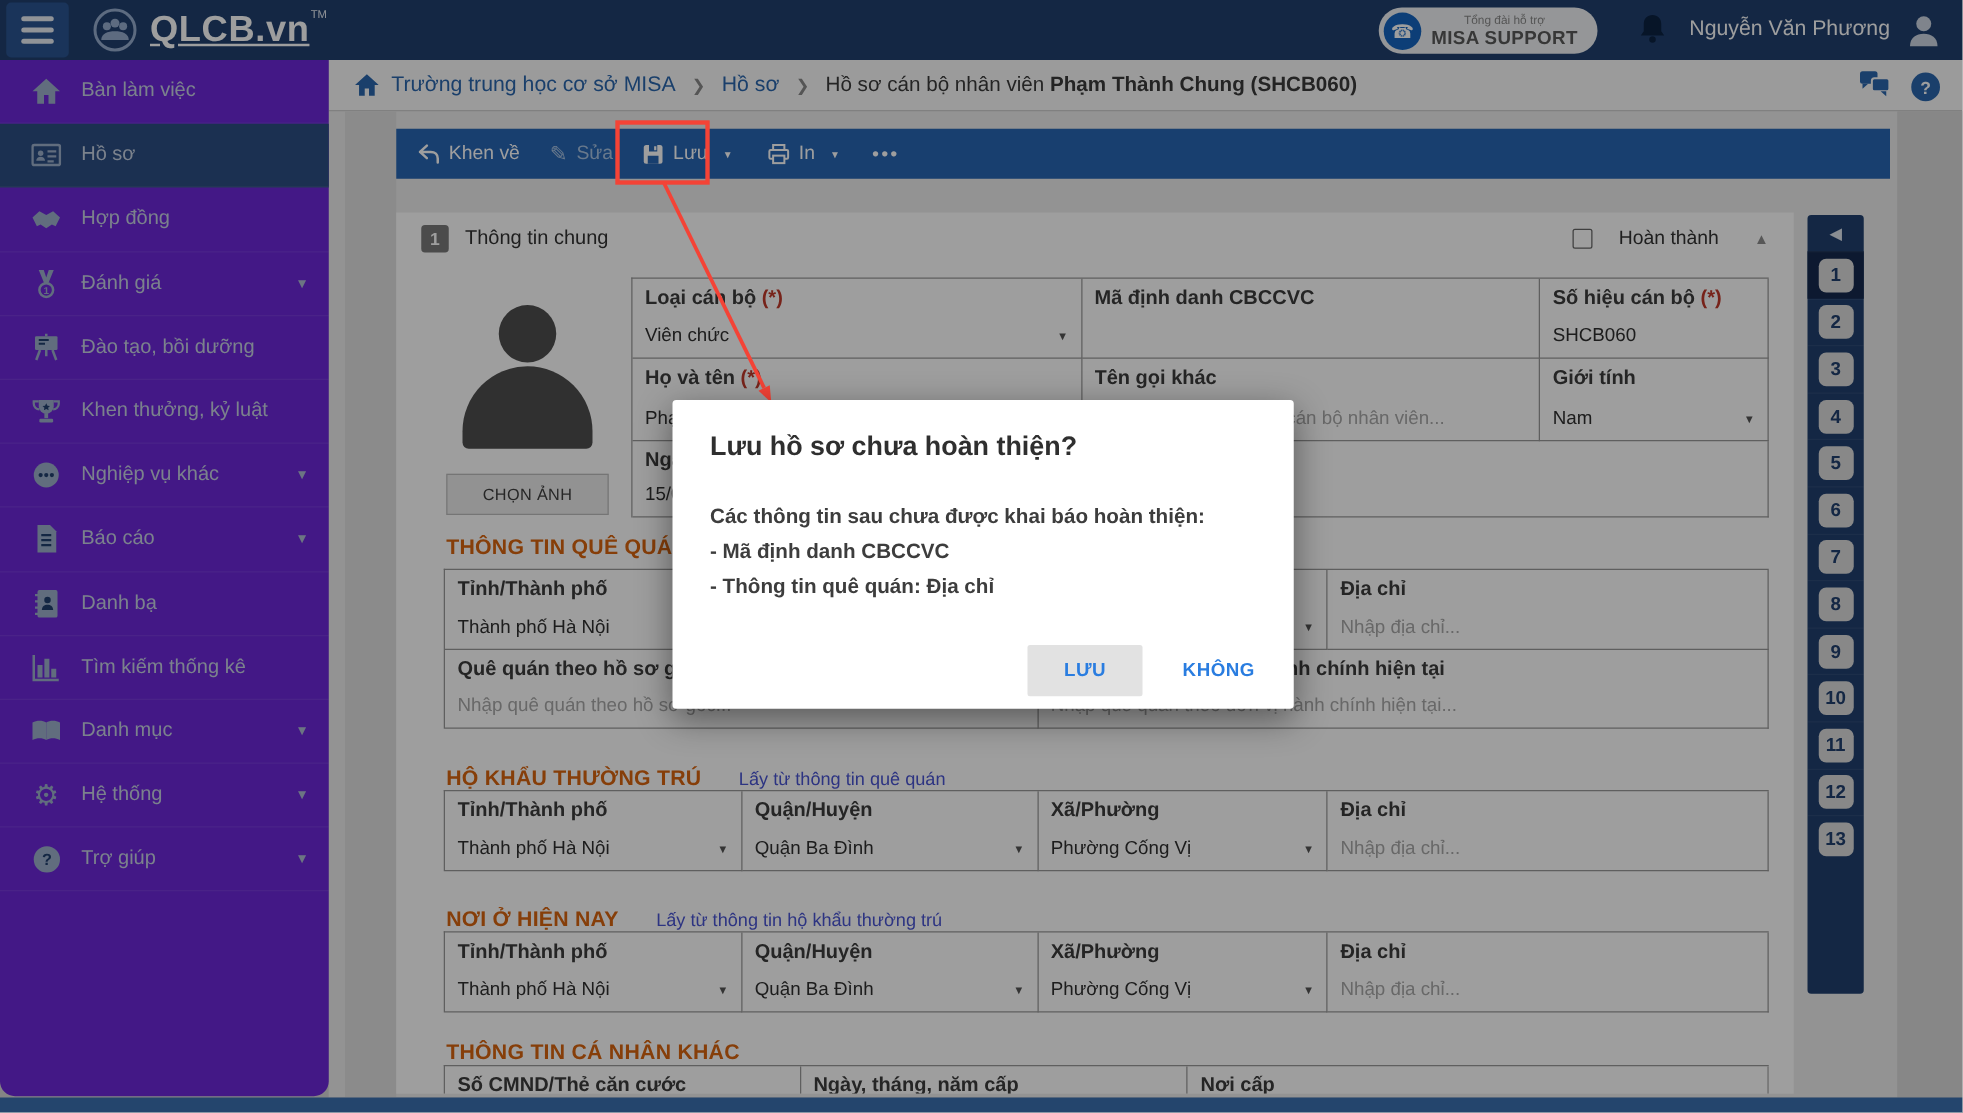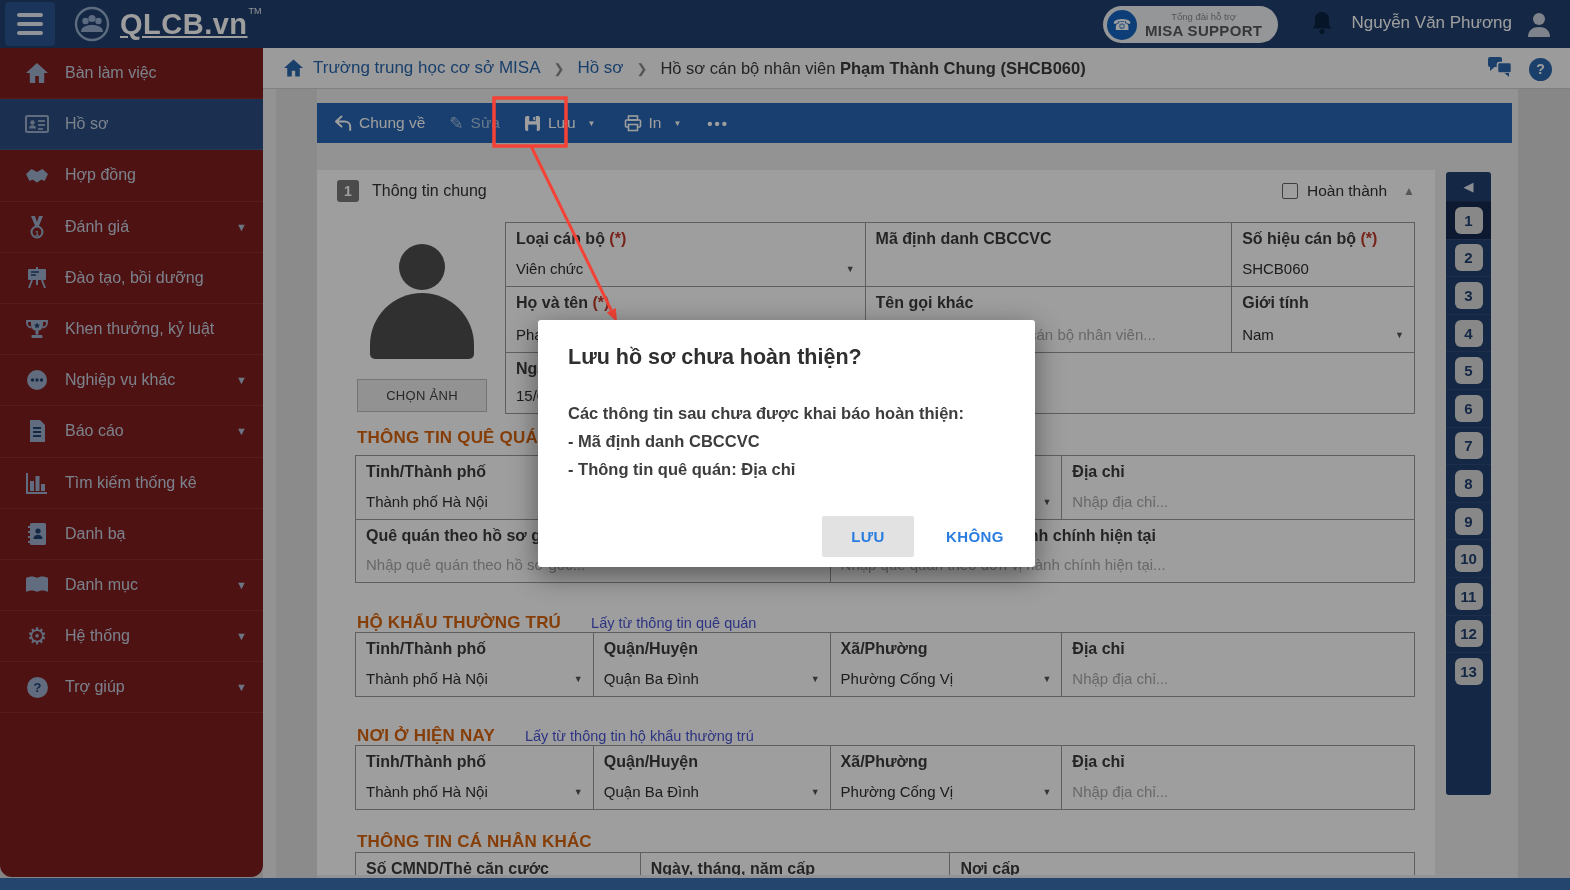--- a/index.html
+++ b/index.html
@@ -31,21 +31,21 @@
   .bc-home { margin-right:10px; display:flex; cursor:pointer; }
   .bc-link { color:#2b67ad; font-size:17px; cursor:pointer; white-space:nowrap; }
   .bc-sep { color:#8a8a8a; font-size:13px; margin:0 13px; }
   .bc-current { color:#3a3a3a; font-size:16.5px; white-space:nowrap; }
   .bc-current b { font-weight:bold; }
   .bc-right { position:absolute; right:18px; top:8px; display:flex; align-items:center; gap:16px; }
   .help-circle { width:23px; height:23px; border-radius:50%; background:#2b67ad; color:#fff; font-size:14px;
                  font-weight:bold; display:flex; align-items:center; justify-content:center; cursor:pointer; }
 
   
-  .sidebar { position:absolute; left:0; top:48px; width:263px; height:829px; background:#7f1d1d;
+  .sidebar { position:absolute; left:0; top:48px; width:263px; height:829px; background:#6d28d9;
              border-radius:0 0 12px 12px; z-index:1; }
   .side-item { display:flex; align-items:center; height:51.2px; padding-left:20px; position:relative;
                border-bottom:1px solid rgba(255,255,255,.08); cursor:pointer; }
   .side-item.active { background:#2c4e83; }
   .side-icon { width:34px; display:flex; justify-content:center; align-items:center; color:#9db0cb; font-size:21px; }
   .side-label { margin-left:11px; color:#c7d2e3; font-size:16px; white-space:nowrap; }
   .side-chev { position:absolute; right:16px; color:#aebdd3; font-size:11px; }
 
   
   .content-bg { position:absolute; left:263px; top:89px; width:1255px; height:789px; background:#ededed; }
@@ -64,21 +64,21 @@
   .tb-caret { margin-left:12px; font-size:8px; cursor:pointer; }
   .tb-in { margin-left:28px; }
   .tb-more { margin-left:26px; font-size:15px; font-weight:bold; letter-spacing:2px; cursor:pointer; }
 
   
   .panel { position:absolute; left:317px; top:170px; width:1118px; height:705px; background:#fff; z-index:1; overflow:hidden; }
   .panel-head { height:42px; display:flex; align-items:center; padding:0 20px; }
   .num-badge { width:22px; height:22px; background:#7a7a7a; color:#fff; border-radius:3px; font-size:14px;
                font-weight:bold; display:flex; align-items:center; justify-content:center; }
   .sec-title { margin-left:13px; font-size:16px; color:#333; }
-  .head-right { margin-left:auto; display:flex; align-items:center; }
+  .head-right { margin-left:auto; display:flex; align-items:center;gap:12px; }
   .chkbox { width:16px; height:16px; border:1.6px solid #666; border-radius:2px; background:#fff; cursor:pointer; }
   .chk-label { margin-left:9px; font-size:15.5px; color:#333; }
   .collapse-caret { margin-left:16px; color:#8d8d8d; font-size:12px; cursor:pointer; }
 
   .photo-sil { position:absolute; left:40px; top:60px; width:130px; height:148px; }
   .sil-head { width:46px; height:46px; border-radius:50%; background:#4e4e4e; margin:14px auto 3px; }
   .sil-body { width:104px; height:66px; background:#4e4e4e; border-radius:52px 52px 5px 5px; margin:0 auto; }
   .photo-btn { position:absolute; left:40px; top:209px; width:130px; height:33px; background:#ececec;
                border:1px solid #bdbdbd; font-size:13px; color:#3f3f3f; display:flex; align-items:center;
                justify-content:center; letter-spacing:.3px; cursor:pointer; }
@@ -274,42 +274,42 @@
           <svg width="20" height="24" viewBox="0 0 20 24">
             <path d="M3 1 h10 l5 5 v17 H3z" fill="#9db0cb"></path>
             <path d="M6 9 h8 M6 13 h8 M6 17 h8" stroke="#21406f" stroke-width="1.8"></path>
           </svg>
         </span>
         <span class="side-label">Báo cáo</span>
         <span class="side-chev">▼</span>
       </div>
       <div class="side-item">
         <span class="side-icon">
+          <svg width="22" height="24" viewBox="0 0 22 24">
+            <rect x="4" y="1" width="16" height="22" rx="1.5" fill="#9db0cb"></rect>
+            <path d="M2 5 h4 M2 10 h4 M2 15 h4 M2 20 h4" stroke="#9db0cb" stroke-width="1.8"></path>
+            <circle cx="12" cy="9" r="2.6" fill="#21406f"></circle>
+            <path d="M7.5 17c0-2.8 2-4.2 4.5-4.2s4.5 1.4 4.5 4.2z" fill="#21406f"></path>
+          </svg>
+        </span>
+        <span class="side-label">Danh bạ</span>
+      </div>
+      <div class="side-item">
+        <span class="side-icon">
           <svg width="24" height="24" viewBox="0 0 24 24">
             <path d="M2 2 v20 h20" stroke="#9db0cb" stroke-width="2" fill="none"></path>
             <rect x="5" y="10" width="4" height="10" fill="#9db0cb"></rect>
             <rect x="10.5" y="5" width="4" height="15" fill="#9db0cb"></rect>
             <rect x="16" y="13" width="4" height="7" fill="#9db0cb"></rect>
           </svg>
         </span>
         <span class="side-label">Tìm kiếm thống kê</span>
       </div>
       <div class="side-item">
         <span class="side-icon">
-          <svg width="22" height="24" viewBox="0 0 22 24">
-            <rect x="4" y="1" width="16" height="22" rx="1.5" fill="#9db0cb"></rect>
-            <path d="M2 5 h4 M2 10 h4 M2 15 h4 M2 20 h4" stroke="#9db0cb" stroke-width="1.8"></path>
-            <circle cx="12" cy="9" r="2.6" fill="#21406f"></circle>
-            <path d="M7.5 17c0-2.8 2-4.2 4.5-4.2s4.5 1.4 4.5 4.2z" fill="#21406f"></path>
-          </svg>
-        </span>
-        <span class="side-label">Danh bạ</span>
-      </div>
-      <div class="side-item">
-        <span class="side-icon">
           <svg width="26" height="20" viewBox="0 0 26 20">
             <path d="M2 3 c3.5-2 8-2 11 0 v14 c-3-2-7.5-2-11 0z" fill="#9db0cb"></path>
             <path d="M24 3 c-3.5-2-8-2-11 0 v14 c3-2 7.5-2 11 0z" fill="#9db0cb"></path>
           </svg>
         </span>
         <span class="side-label">Danh mục</span>
         <span class="side-chev">▼</span>
       </div>
       <div class="side-item">
         <span class="side-icon">
@@ -333,21 +333,21 @@
 
 <div class="content-bg"></div>
 <div class="content-inner-strip"></div>
 <div class="right-gutter"></div>
 
 <div class="toolbar">
   <div class="tb-btn tb-quayve">
     <svg width="19" height="18" viewBox="0 0 19 18">
       <path d="M8.5 2.5 L3 7.5 l5.5 5 M3 7.5 H11.6 c3.4 0 5.6 2.2 5.6 5.2 V16" fill="none" stroke="#fff" stroke-width="2" stroke-linecap="round" stroke-linejoin="round"></path>
     </svg>
-    <span>Chung về</span>
+    <span>Khen về</span>
   </div>
   <div class="tb-btn tb-sua">
     <span class="pencil">✎</span>
     <span>Sửa</span>
   </div>
   <div class="tb-btn tb-luu">
     <svg width="17" height="17" viewBox="0 0 17 17">
       <rect x="1" y="1" width="15" height="15" rx="2" fill="#fff"></rect>
       <rect x="5.2" y="1" width="6.6" height="5.2" fill="#2766b3"></rect>
       <rect x="9.3" y="2" width="1.8" height="3.2" fill="#fff"></rect>

